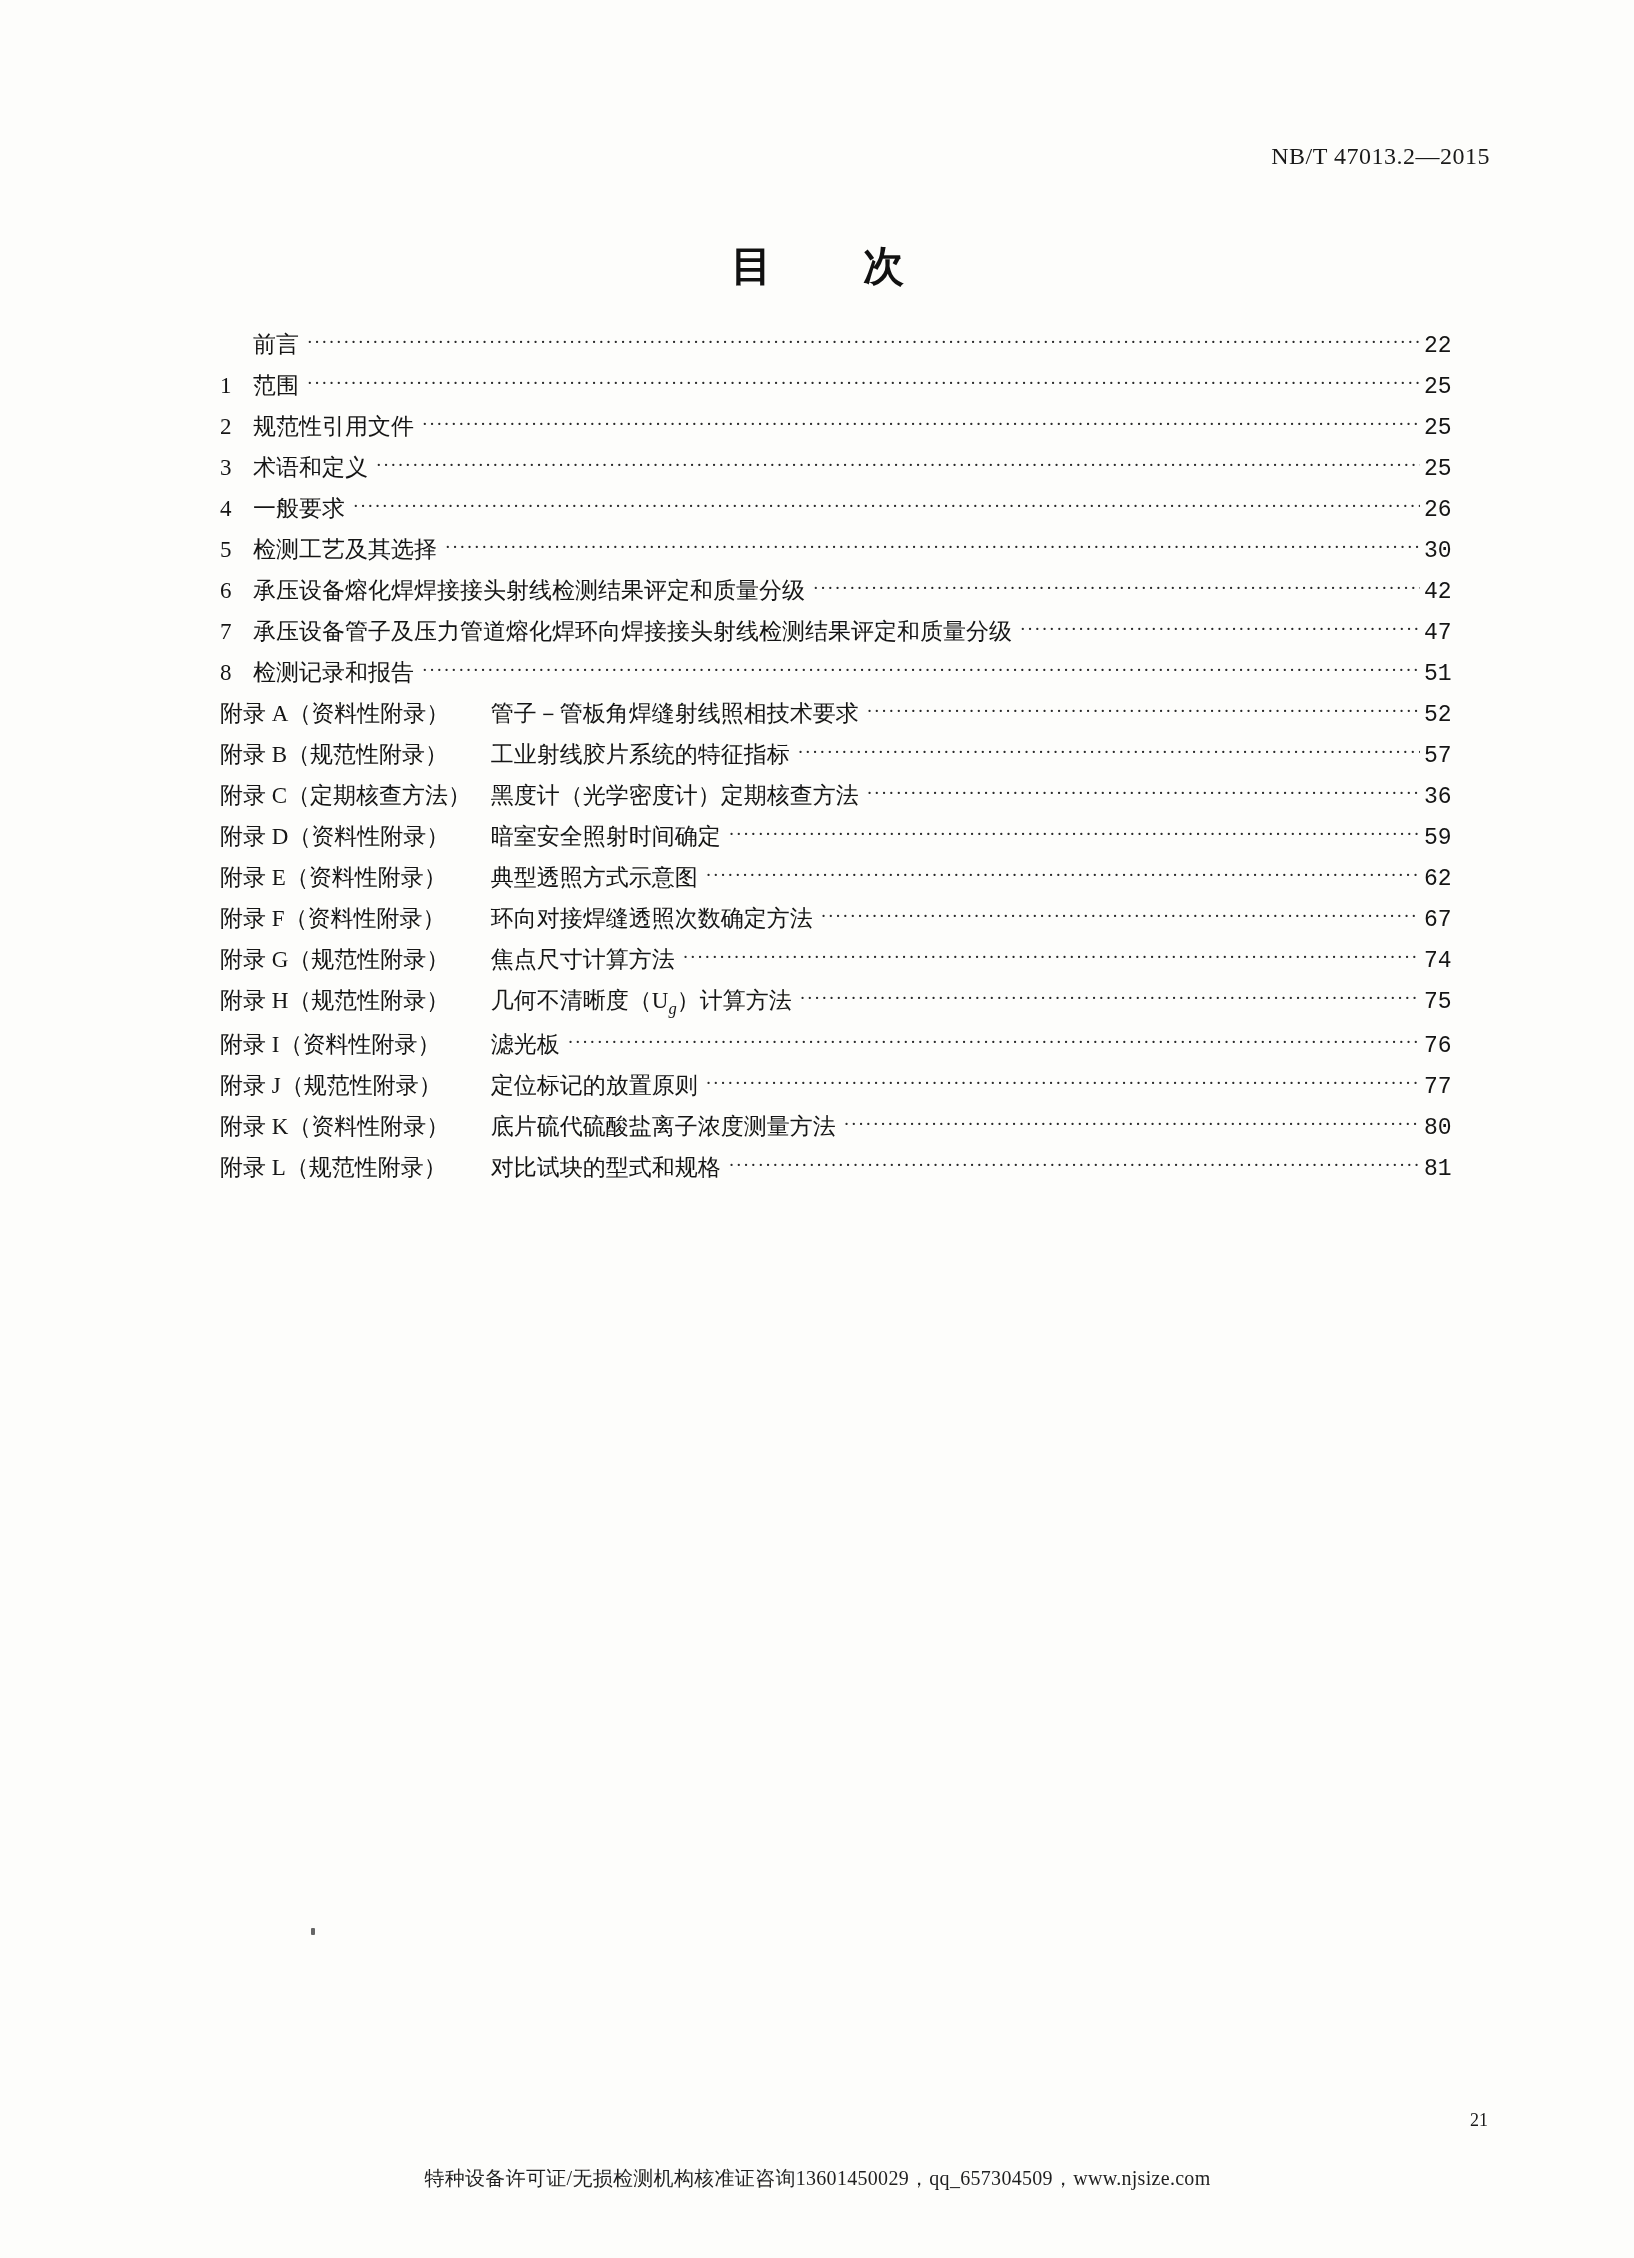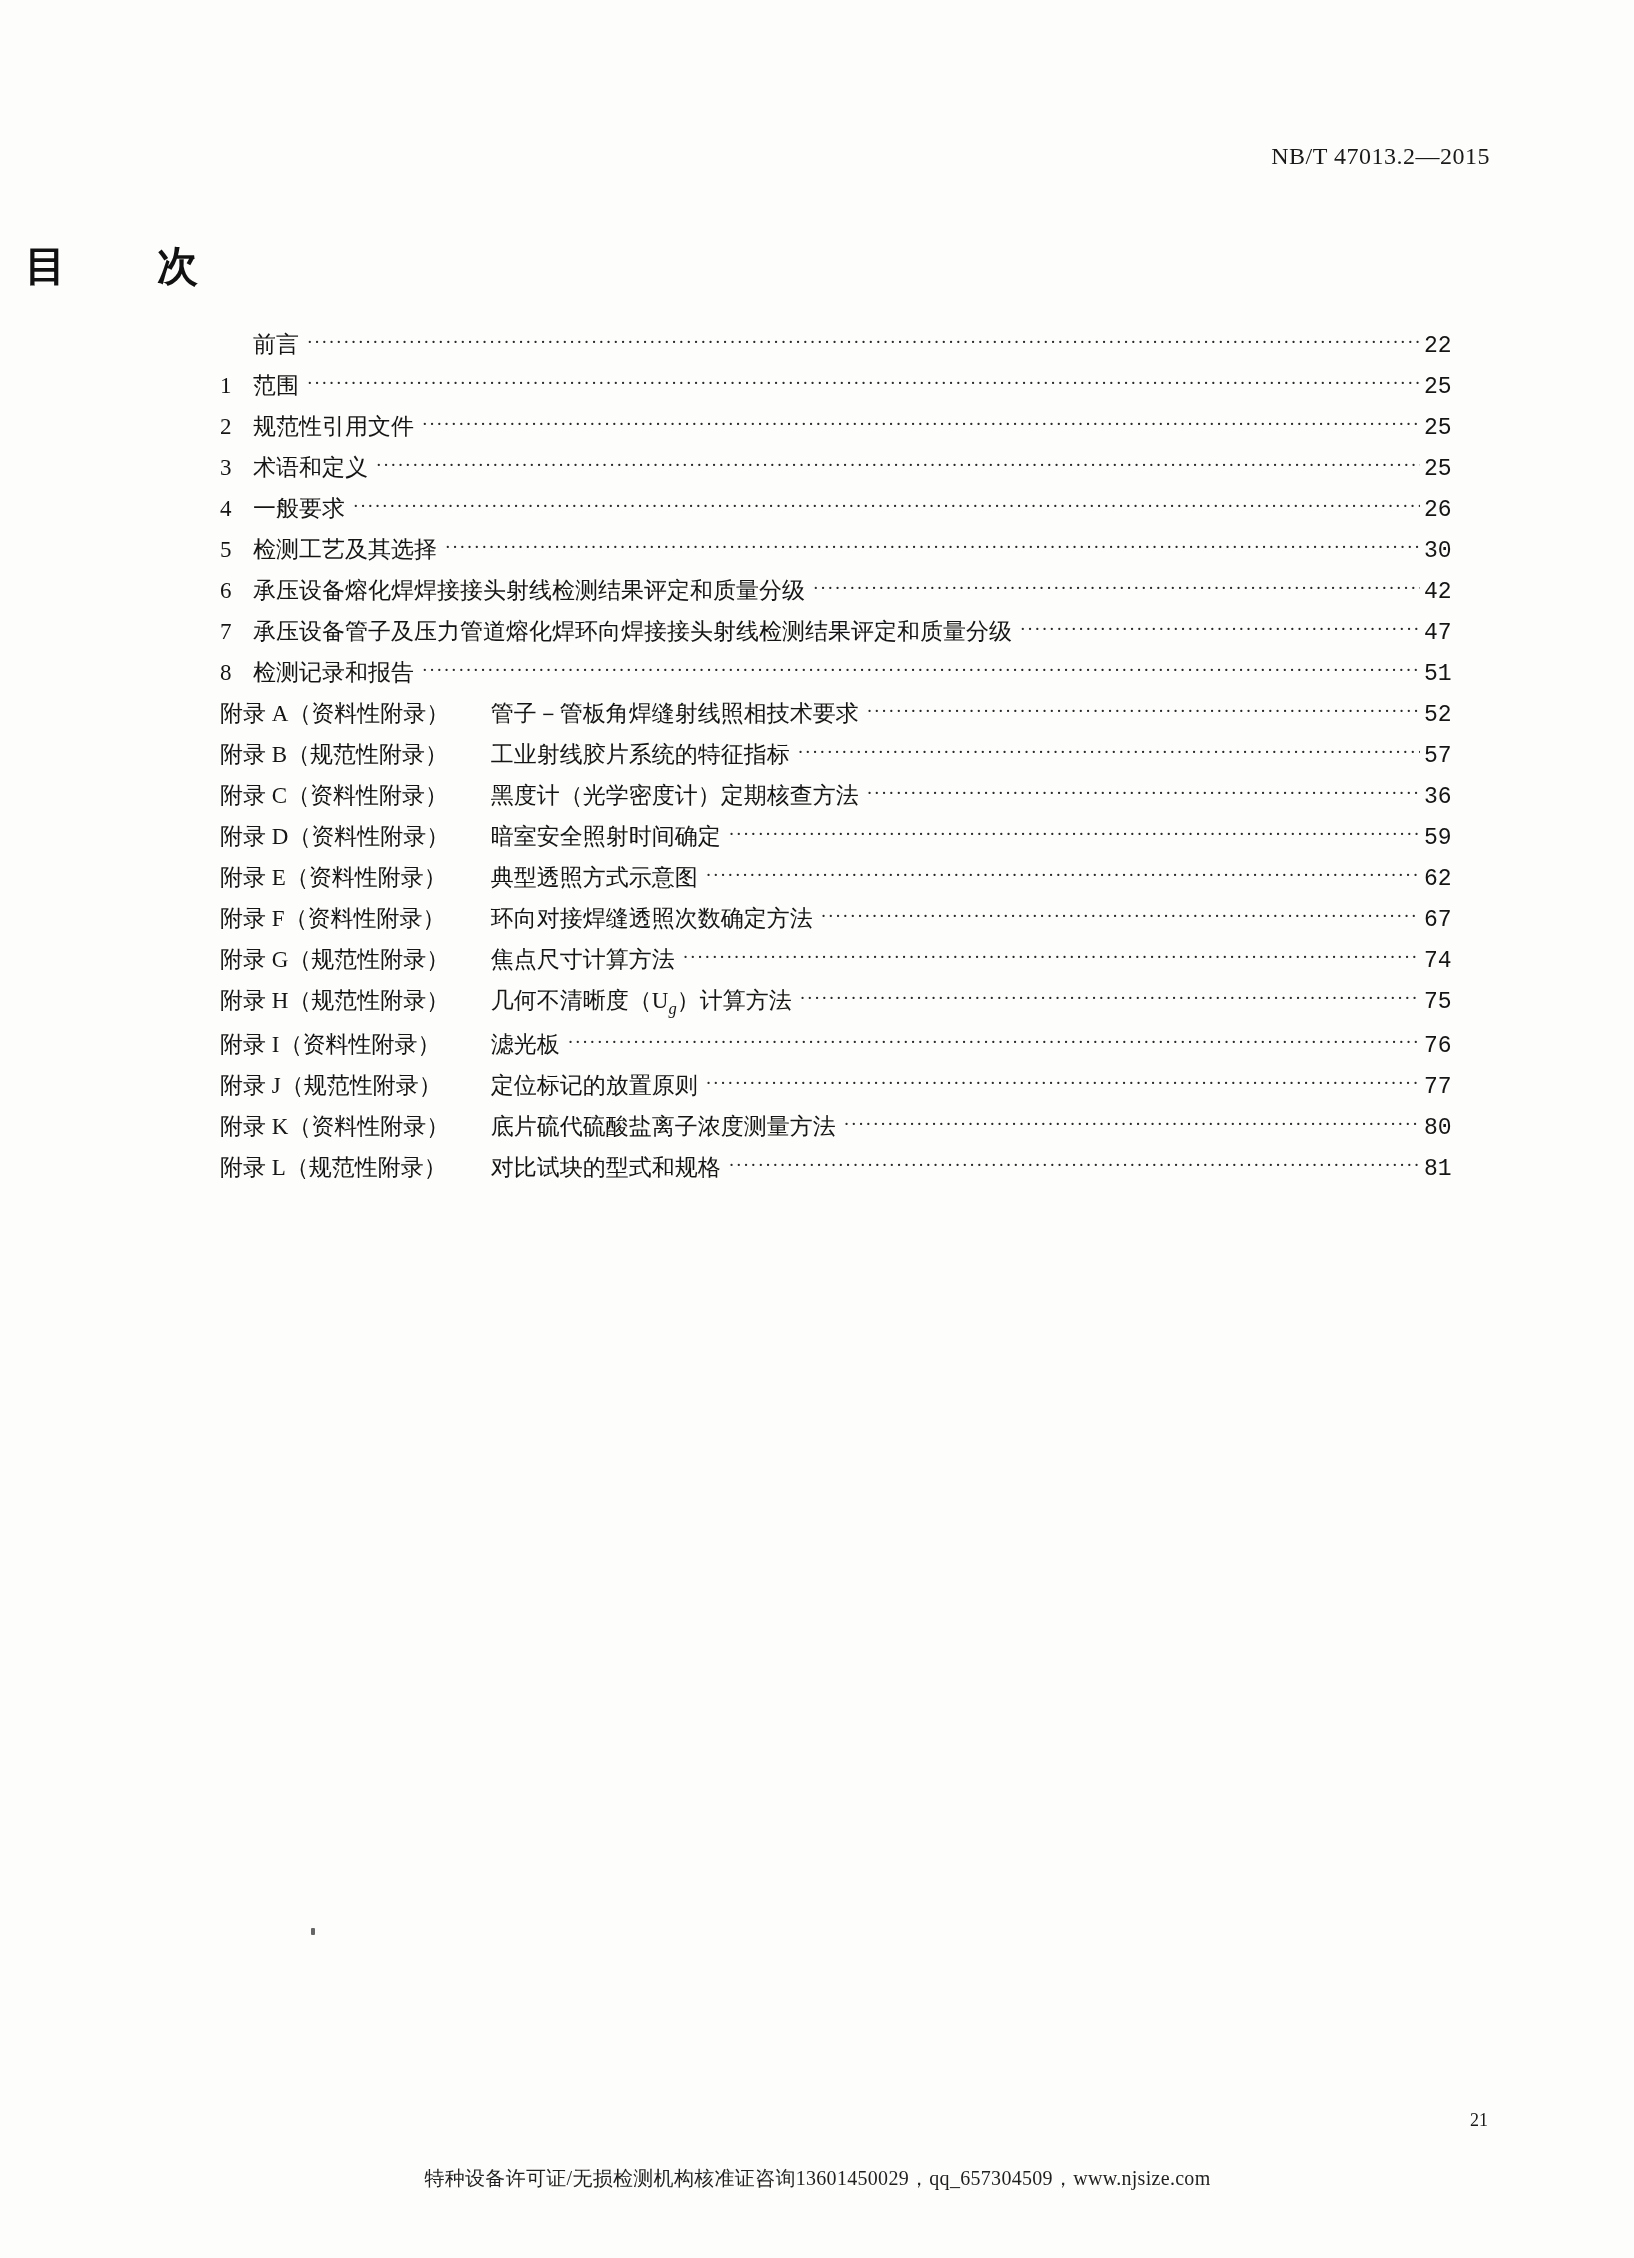--- a/index.html
+++ b/index.html
@@ -26,21 +26,21 @@
     letter-spacing: 0.5px;
     color: #1a1a1a;
     white-space: nowrap;
   }
   
   .doc-title {
     position: absolute;
     top: 239px;
     left: 0;
     width: 1635px;
-    text-align: left;
+    text-align: center;
     font-size: 41px;
     font-weight: bold;
     letter-spacing: 25px;
     text-indent: 25px;
     color: #111;
     font-family: "Liberation Serif", "DejaVu Serif", serif;
   }
   
   .toc {
     position: absolute;
@@ -201,21 +201,21 @@
           <span class="toc-dots">····························································································································································································································</span>
           <span class="toc-page">52</span>
         </div>
         <div class="toc-row">
           <span class="toc-annexlabel">附录 B（规范性附录）</span>
           <span class="toc-annextitle">工业射线胶片系统的特征指标</span>
           <span class="toc-dots">····························································································································································································································</span>
           <span class="toc-page">57</span>
         </div>
         <div class="toc-row">
-          <span class="toc-annexlabel">附录 C（资料性附录）</span>
+          <span class="toc-annexlabel">附录 C（定期核查方法）</span>
           <span class="toc-annextitle">黑度计（光学密度计）定期核查方法</span>
           <span class="toc-dots">····························································································································································································································</span>
           <span class="toc-page">36</span>
         </div>
         <div class="toc-row">
           <span class="toc-annexlabel">附录 D（资料性附录）</span>
           <span class="toc-annextitle">暗室安全照射时间确定</span>
           <span class="toc-dots">····························································································································································································································</span>
           <span class="toc-page">59</span>
         </div>

